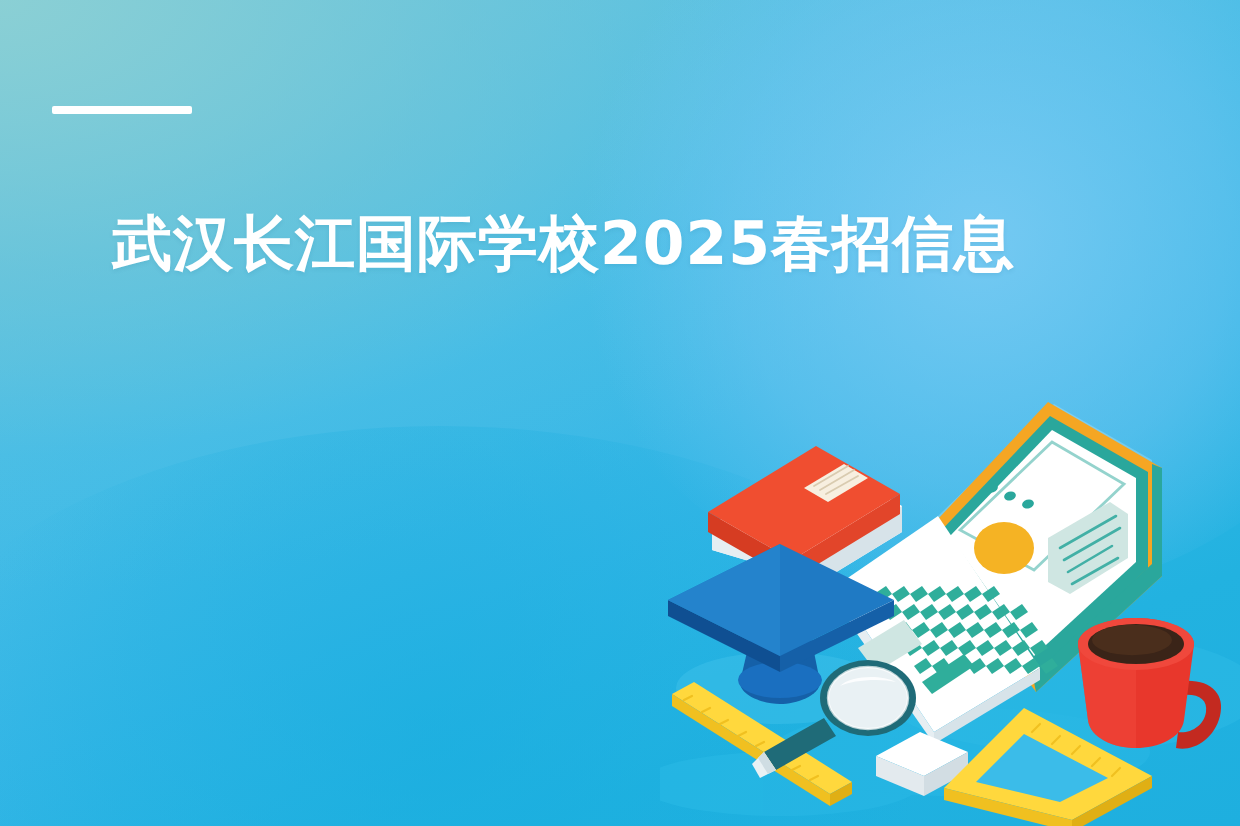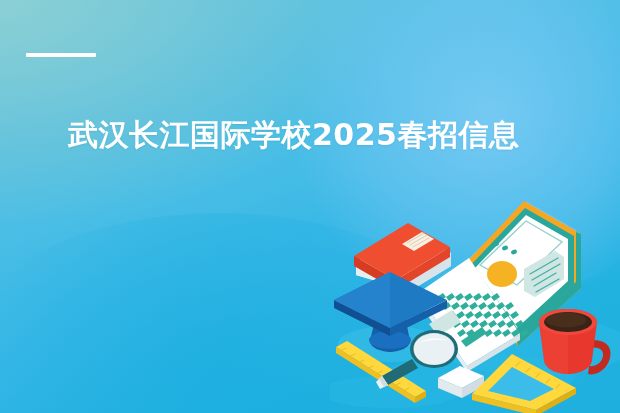--- a/index.html
+++ b/index.html
@@ -69,21 +69,21 @@
     height: 4px;
     background: #ffffff;
     border-radius: 1px;
   }
 
   
   .title {
     position: absolute;
     left: 56px;
     top: 104px;
-    margin: 12px;
+    margin: 0;
     font-size: 30px;
     line-height: 38px;
     font-weight: bold;
     color: #ffffff;
     letter-spacing: 0.5px;
     white-space: nowrap;
     font-family: "DejaVu Sans", "Liberation Sans", sans-serif;
     text-shadow: 0 1px 2px rgba(0, 90, 130, 0.10);
   }
 

